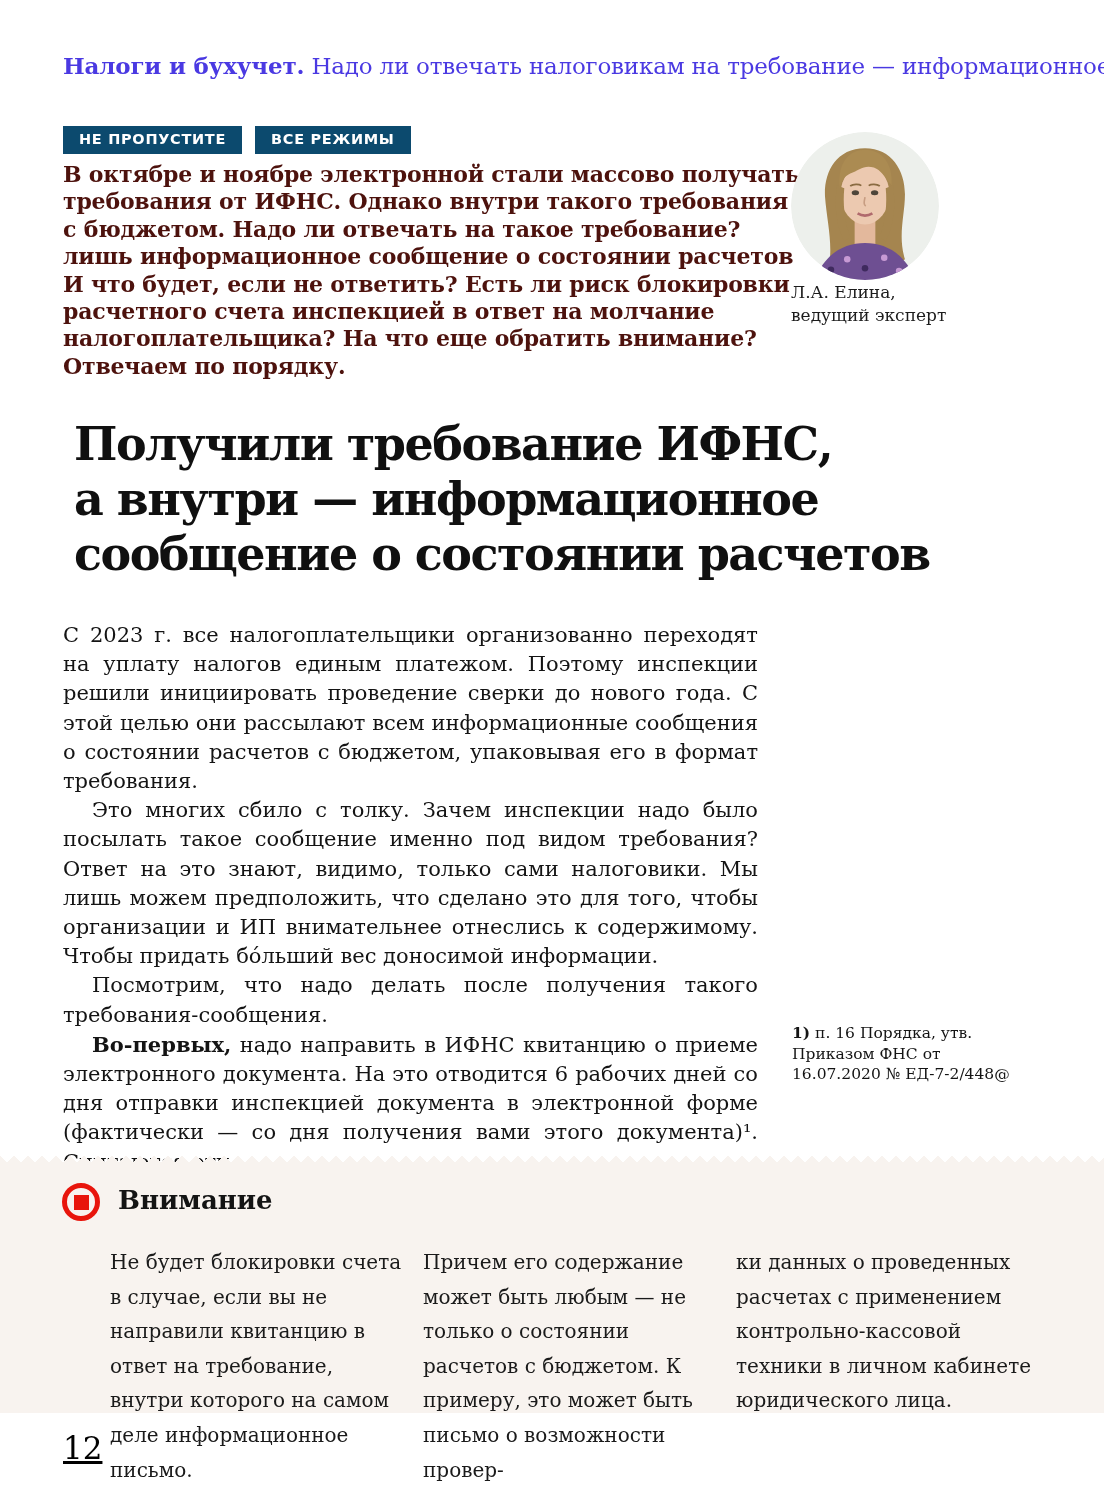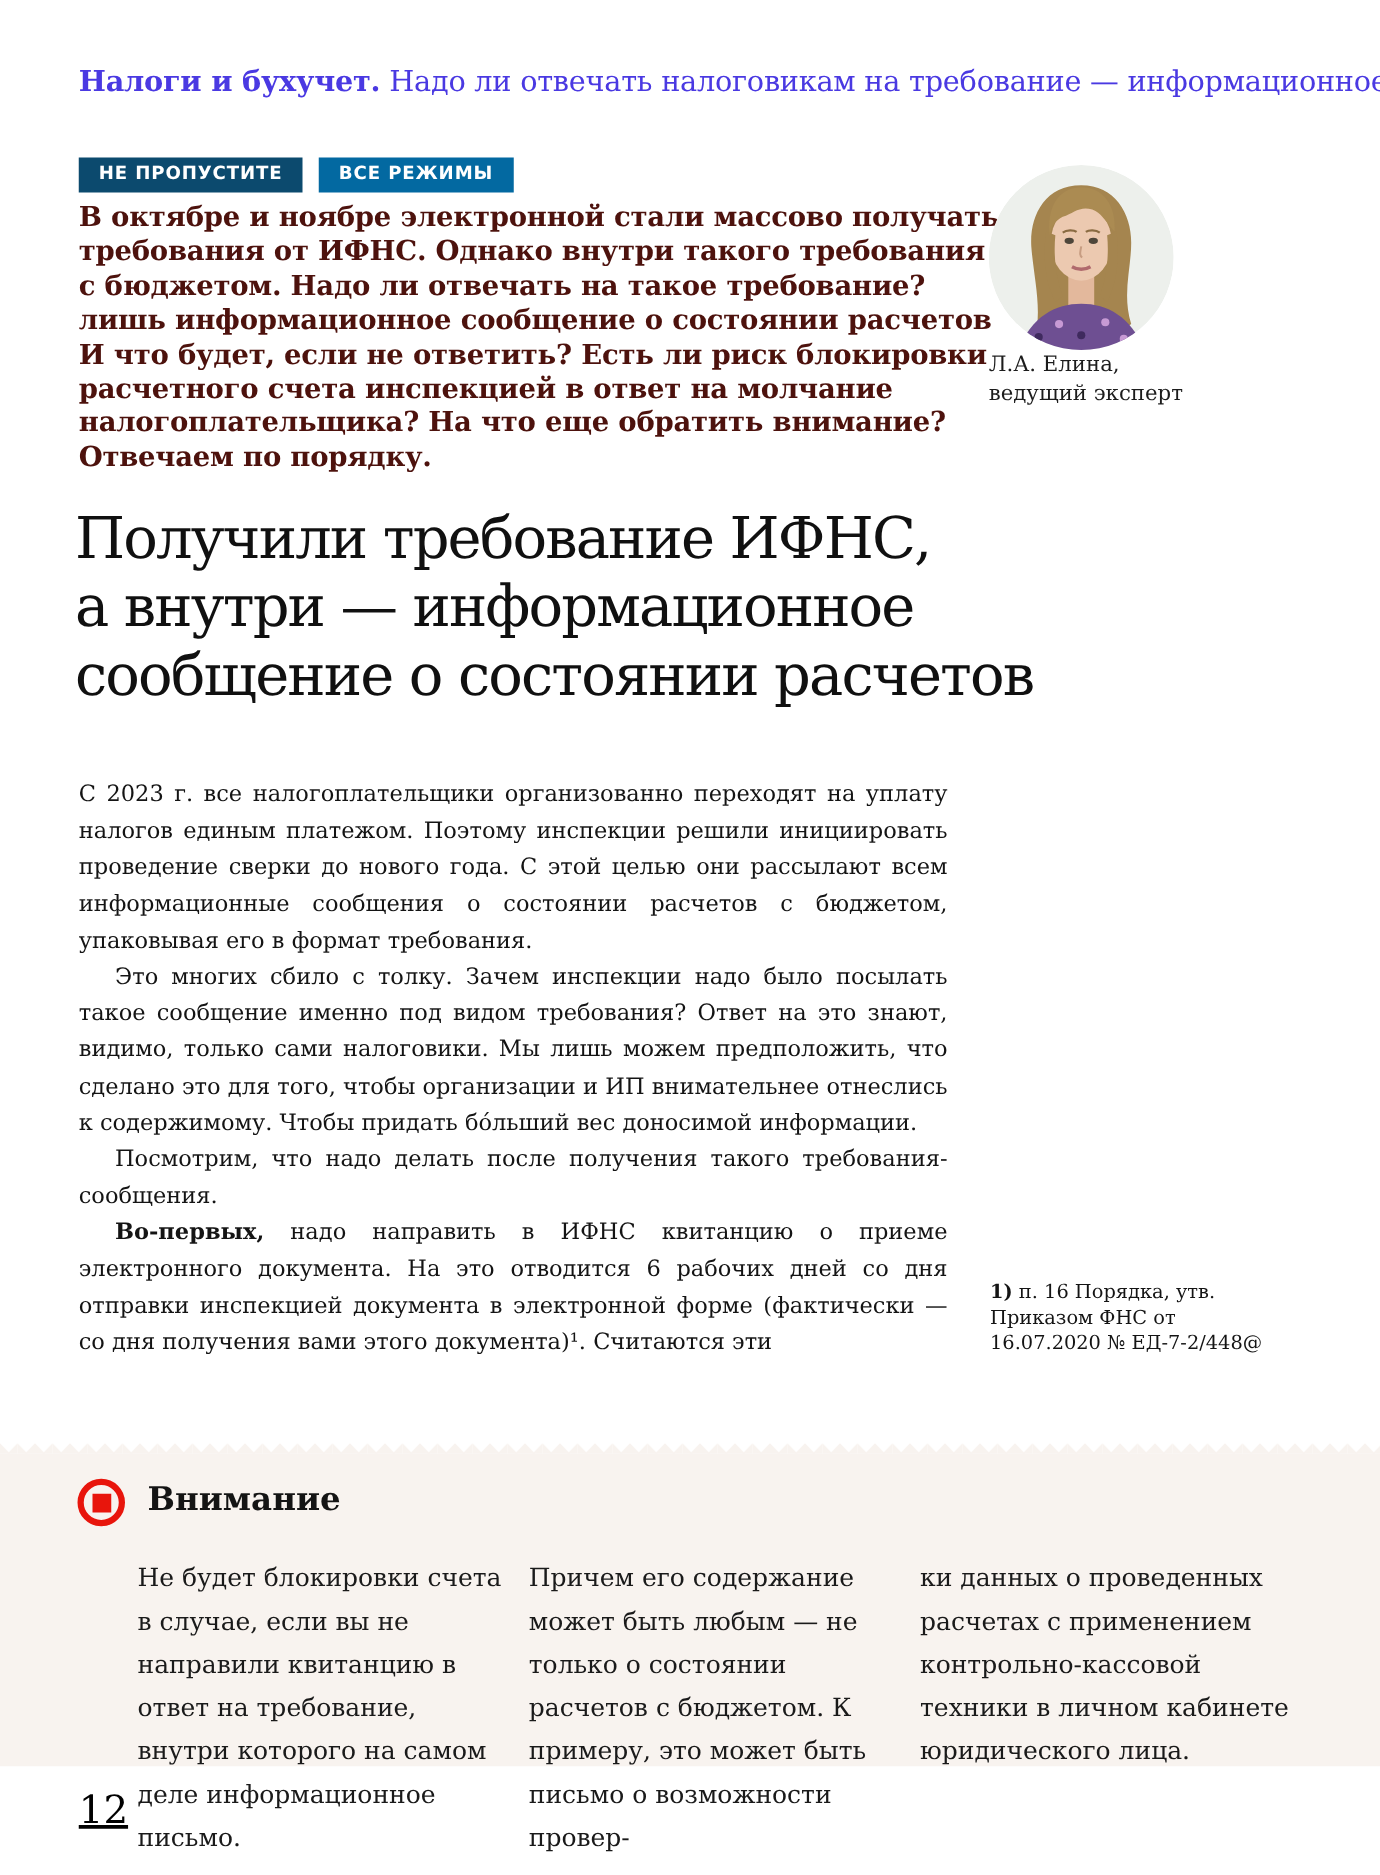--- a/index.html
+++ b/index.html
@@ -13,42 +13,42 @@
   .running-head { position:absolute; left:63px; top:52px; width:990px;
     font-size:23px; color:#4a39e2; letter-spacing:-0.2px; white-space:nowrap; }
   .running-head .brand { font-weight:bold; }
 
   
   .badges { position:absolute; left:63px; top:126px; display:flex; gap:13px;
     font-family:"DejaVu Sans", "Liberation Sans", sans-serif; }
   .badge { color:#ffffff; font-weight:bold; font-size:14.5px; letter-spacing:0.7px;
     padding:6px 16px 7px; line-height:1; }
   .badge.red { background:#0c4a6e; }
-  .badge.violet { background:#0369a1; }
+  .badge.violet { background:#0c4a6e; }
 
   
   .intro { position:absolute; left:63px; top:161px; font-weight:bold;
     font-size:22px; line-height:27.4px; color:#4d120d; letter-spacing:-0.2px; }
   .intro div { white-space:nowrap; }
 
   
   .author-photo { position:absolute; left:791px; top:132px; width:148px; height:148px;
     border-radius:50%; overflow:hidden; }
   .author-photo svg { display:block; width:100%; height:100%; }
   .author-caption { position:absolute; left:791px; top:281px; 
     font-size:17px; line-height:23px; color:#1c1c1c; }
 
   
   .headline { position:absolute; left:60px; top:403px; font-weight:bold;
     font-size:46px; line-height:55px; color:#101010; letter-spacing:-1.5px; }
   .headline div { white-space:nowrap; }
 
   
   .body-text { position:absolute; left:63px; top:621px; width:695px;
-    font-size:18px; line-height:29.2px; text-align:justify; color:#141414; }
+    font-size:21px; line-height:29.2px; text-align:justify; color:#141414; }
   .body-text p { margin:0; }
   .body-text p.indent { text-indent:29px; }
 
   
   .margin-note { position:absolute; left:792px; top:1023px; width:238px;
     font-size:15.5px; line-height:20.5px; color:#141414; }
   .margin-note .marker { font-weight:bold; }
 
   
   .attention { position:absolute; left:0; top:1163px; width:1104px; height:250px;
@@ -118,21 +118,21 @@
       <path d="M50 44 C49.3 47.5 49 49 50.5 50" stroke="#c79d82" stroke-width="1.1" fill="none"></path>
       <path d="M45 55 C48 56.8 52 56.8 55 55" stroke="#b06a6d" stroke-width="1.8" fill="none"></path>
     </svg>
   </div>
 
   <div class="author-caption">
     <div>Л.А. Елина,</div>
     <div>ведущий эксперт</div>
   </div>
 
-  <h1 class="headline" style="margin:0; font-weight:normal;">
+  <h1 class="headline" style="margin:14px; font-weight:bold;">
     <div>Получили требование ИФНС,</div>
     <div>а внутри — информационное</div>
     <div>сообщение о состоянии расчетов</div>
   </h1>
 
   <div class="body-text">
     <p>С 2023 г. все налогоплательщики организованно переходят на уплату налогов единым платежом. Поэтому инспекции решили инициировать проведение сверки до нового года. С этой целью они рассылают всем информационные сообщения о состоянии расчетов с бюджетом, упаковывая его в формат требования.</p>
     <p class="indent">Это многих сбило с толку. Зачем инспекции надо было посылать такое сообщение именно под видом требования? Ответ на это знают, видимо, только сами налоговики. Мы лишь можем предположить, что сделано это для того, чтобы организации и ИП внимательнее отнеслись к содержимому. Чтобы придать бо́льший вес доносимой информации.</p>
     <p class="indent">Посмотрим, что надо делать после получения такого требования-сообщения.</p>
     <p class="indent">

